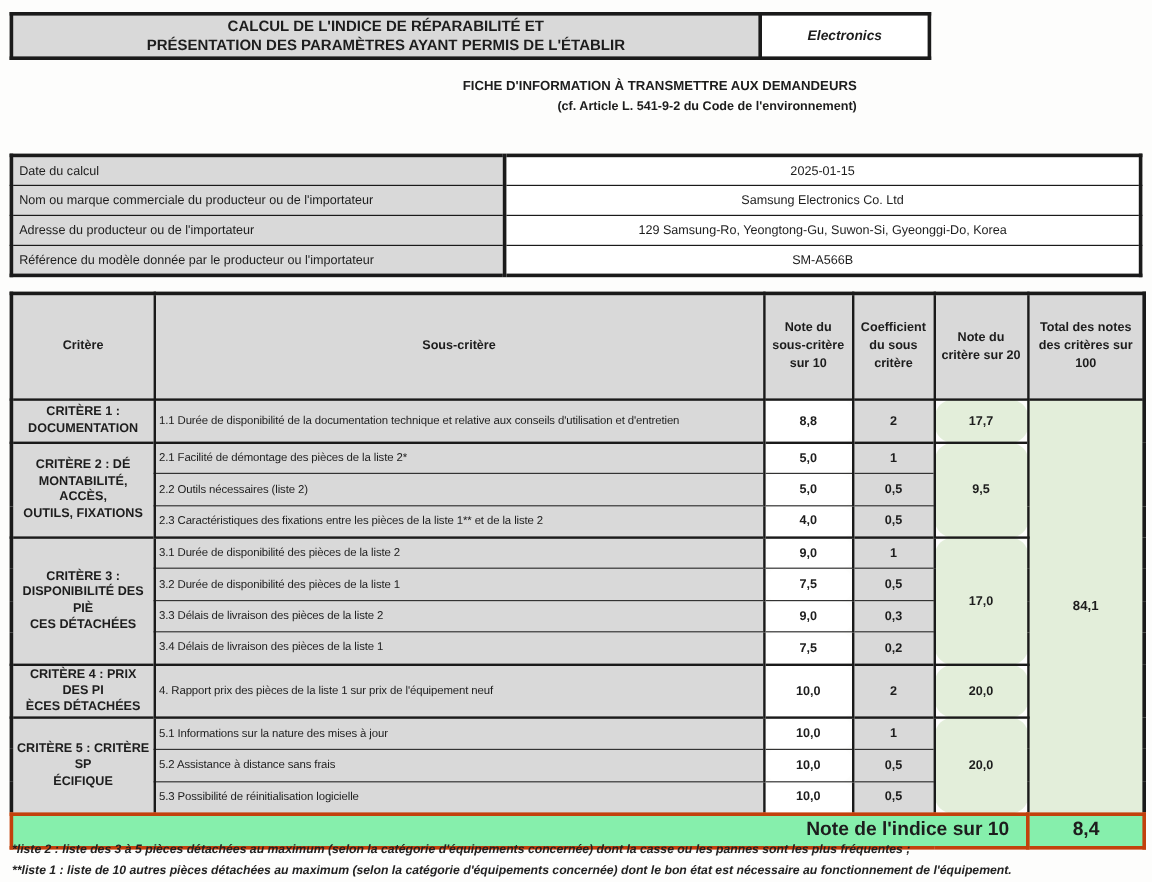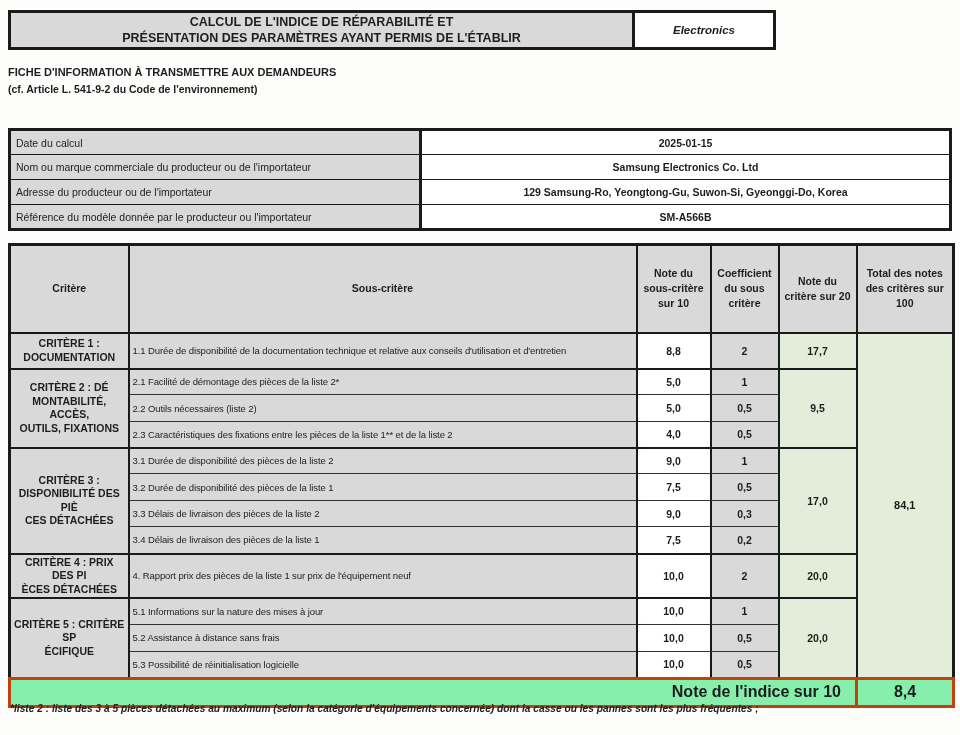--- a/index.html
+++ b/index.html
@@ -24,37 +24,37 @@
     font-weight: bold; font-size: 12.5px; line-height: 16px;
   }
   .title-category {
     background: #ffffff; text-align: center;
     font-style: italic; font-weight: bold; font-size: 11.5px;
   }
 
   
   .subtitle {
     position: absolute; left: 8px; top: 66px; width: 706px;
-    text-align: left; font-weight: bold;
+    text-align: right; font-weight: bold;
   }
   .subtitle-line1 { font-size: 11px; margin-bottom: 5px; }
   .subtitle-line2 { font-size: 10.5px; }
 
   
   .info-table {
     position: absolute; left: 8px; top: 128px; width: 944px;
     border-collapse: collapse; table-layout: fixed;
     border: 3px solid #1a1a1a;
   }
   .info-table td {
     border: 1px solid #1a1a1a; height: 25px;
     font-size: 10.5px; padding: 0 5px; vertical-align: middle;
   }
   .info-label { width: 411px; background: #d9d9d9; border-right: 3px solid #1a1a1a !important; }
-  .info-value { text-align: center; font-weight: bold; background: #ffffff; }
+  .info-value { text-align: center; font-weight: normal; background: #ffffff; }
 
   
   .score-table {
     position: absolute; left: 8px; top: 243px; width: 944px;
     border-collapse: collapse; table-layout: fixed;
     border: 3px solid #1a1a1a;
   }
   .score-table th, .score-table td {
     border: 1px solid #333333;
     border-left: 2px solid #1a1a1a; border-right: 2px solid #1a1a1a;
@@ -69,21 +69,21 @@
   .crit {
     background: #d9d9d9; font-weight: bold; font-size: 10.5px;
     text-align: center; white-space: pre-line; line-height: 13.5px;
   }
   .sub {
     background: #d9d9d9; font-size: 9.5px; letter-spacing: -0.1px;
     text-align: left; padding-left: 5px;
   }
   .note  { background: #ffffff; font-weight: bold; font-size: 10.5px; text-align: center; border-radius: 11px; }
   .coef  { background: #d9d9d9; font-weight: bold; font-size: 10.5px; text-align: center; }
-  .n20   { background: #e3eeda; font-weight: bold; font-size: 10.5px; text-align: center; }
+  .n20   { background: #e3eeda; font-weight: bold; font-size: 10.5px; text-align: center; border-radius: 15px; }
   .total { background: #e3eeda; font-weight: bold; font-size: 11px; text-align: center; }
 
   .final-row td {
     background: #86efac; border: 3px solid #c2410c;
   }
   .final-label { text-align: right; font-weight: bold; font-size: 16px; padding-right: 14px !important; }
   .final-score { text-align: center; font-weight: bold; font-size: 16px; }
 
   
   .footnotes {
@@ -237,13 +237,14 @@
 
   <tr class="final-row" style="height:28px">
     <td class="final-label" colspan="5">Note de l'indice sur 10</td>
     <td class="final-score">8,4</td>
   </tr>
   </tbody>
 </table>
 
 <div class="footnotes">
   <div>*liste 2 : liste des 3 à 5 pièces détachées au maximum (selon la catégorie d'équipements concernée) dont la casse ou les pannes sont les plus fréquentes ;</div>
+  <div>**liste 1 : liste de 10 autres pièces détachées au maximum (selon la catégorie d'équipements concernée) dont le bon état est nécessaire au fonctionnement de l'équipement.</div>
 </div>
 
 </body></html>

